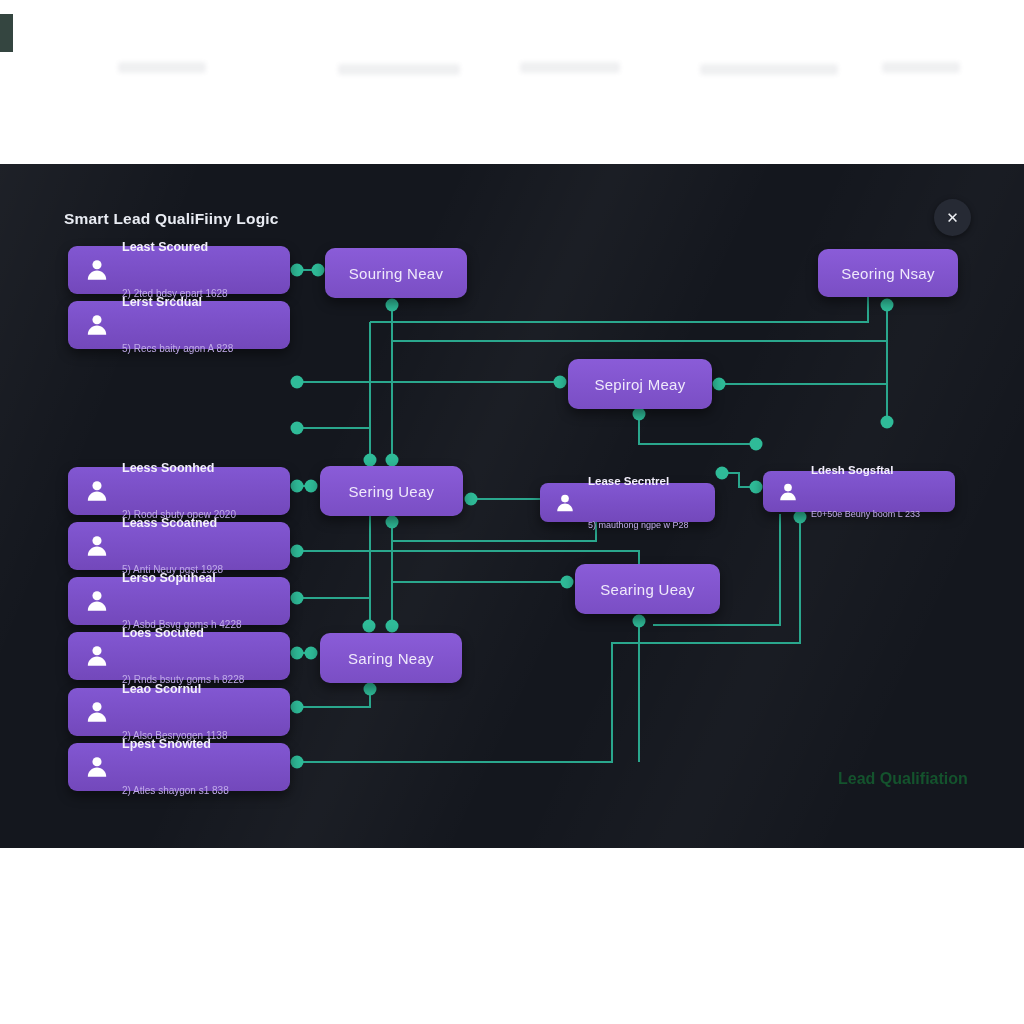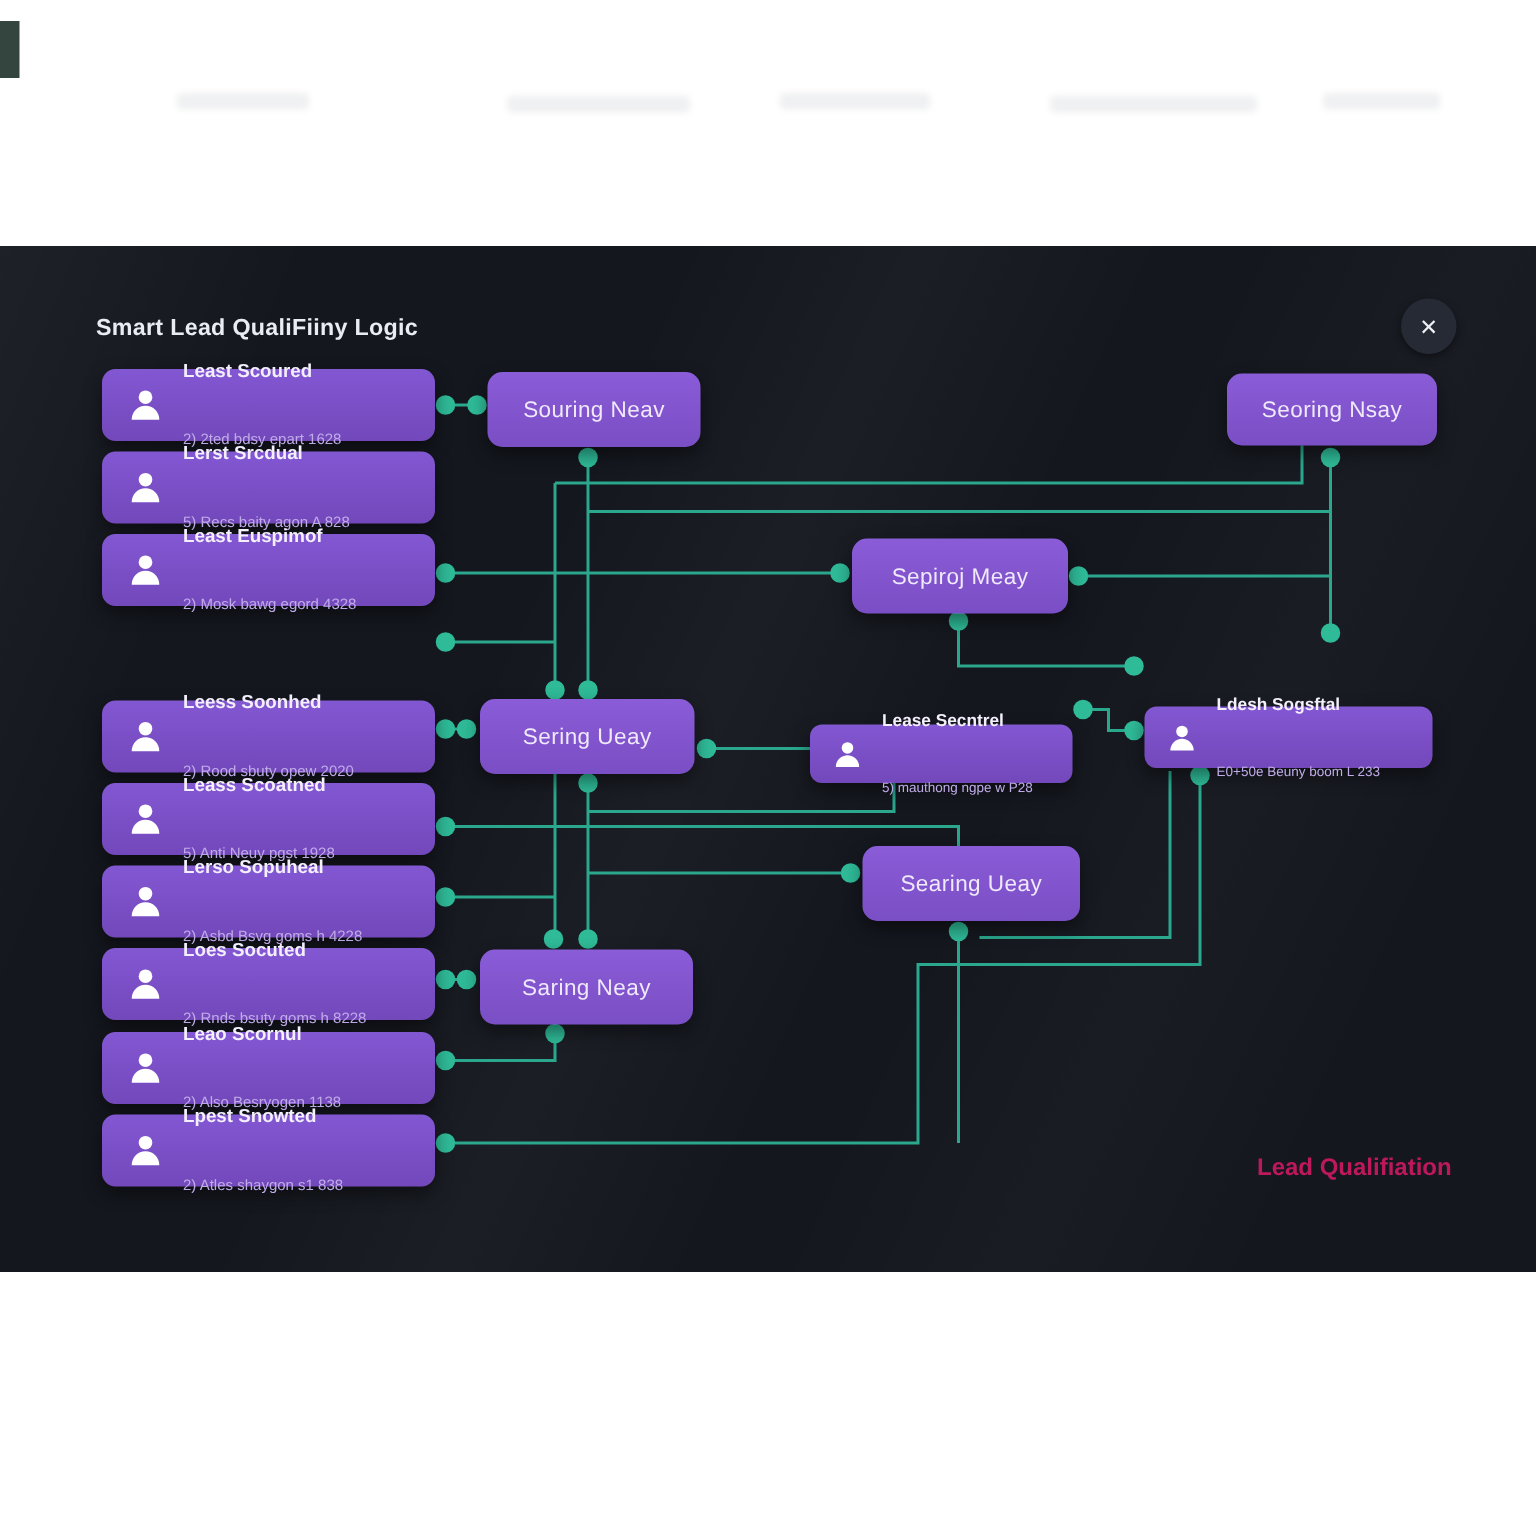--- a/index.html
+++ b/index.html
@@ -17,21 +17,21 @@
   .panel { position:absolute; left:0; top:164px; width:1024px; height:684px;
            background:
              linear-gradient(112deg, rgba(255,255,255,0.045) 0%, rgba(255,255,255,0) 16%),
              linear-gradient(115deg, rgba(255,255,255,0) 34%, rgba(255,255,255,0.030) 46%, rgba(255,255,255,0) 58%),
              linear-gradient(115deg, rgba(255,255,255,0) 62%, rgba(255,255,255,0.022) 74%, rgba(255,255,255,0) 86%),
              #14171e; }
 
   .panel-title { position:absolute; left:64px; top:210px; font-size:15.5px; font-weight:600;
                  color:#e9ecf3; letter-spacing:.2px; z-index:5; }
   .watermark  { position:absolute; left:838px; top:770px; font-size:16px; font-weight:600;
-                color:#be185d; z-index:5; }
+                color:#14532d; z-index:5; }
   .close-btn { position:absolute; left:934px; top:199px; width:37px; height:37px;
                border-radius:50%; background:#262a34; color:#eef0f4; z-index:6;
                display:flex; align-items:center; justify-content:center;
                font-size:15px; cursor:pointer; box-shadow:0 2px 6px rgba(0,0,0,.45); }
 
   
   svg.wires { position:absolute; left:0; top:0; width:1024px; height:1024px; z-index:1;
               pointer-events:none; }
   svg.wires polyline { fill:none; stroke:#2aa78d; stroke-width:2; }
   svg.wires circle { fill:#2fbb98; }
@@ -155,32 +155,20 @@
           <svg viewBox="0 0 24 24">
             <circle cx="12" cy="7.2" r="4.2"></circle>
             <path d="M3.5 21c0-4.7 3.8-8.5 8.5-8.5s8.5 3.8 8.5 8.5z"></path>
           </svg>
         </span>
         <span class="txt">
           <span class="t">Lerst Srcdual</span>
           <span class="s">5)  Recs baity agon A 828</span>
         </span>
       </div>
-      <div class="lead-node" style="left: 68px; top: 356px; width: 222px; height: 48px;">
-        <span class="icon">
-          <svg viewBox="0 0 24 24">
-            <circle cx="12" cy="7.2" r="4.2"></circle>
-            <path d="M3.5 21c0-4.7 3.8-8.5 8.5-8.5s8.5 3.8 8.5 8.5z"></path>
-          </svg>
-        </span>
-        <span class="txt">
-          <span class="t">Least Euspimof</span>
-          <span class="s">2)  Mosk bawg egord 4328</span>
-        </span>
-      </div>
       <div class="lead-node" style="left: 68px; top: 467px; width: 222px; height: 48px;">
         <span class="icon">
           <svg viewBox="0 0 24 24">
             <circle cx="12" cy="7.2" r="4.2"></circle>
             <path d="M3.5 21c0-4.7 3.8-8.5 8.5-8.5s8.5 3.8 8.5 8.5z"></path>
           </svg>
         </span>
         <span class="txt">
           <span class="t">Leess Soonhed</span>
           <span class="s">2)  Rood sbuty opew 2020</span>

